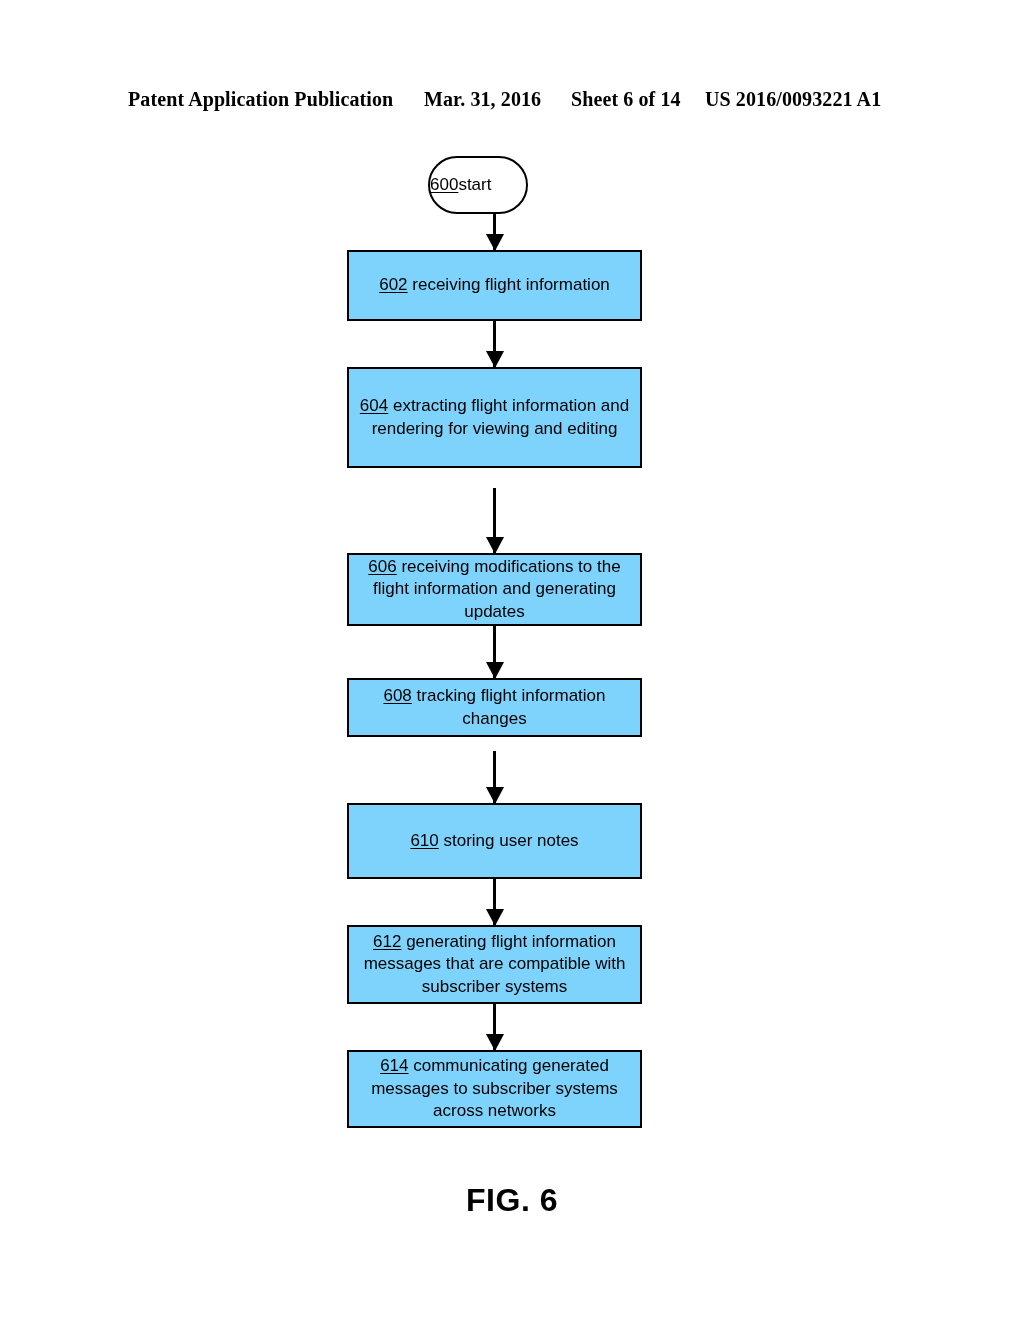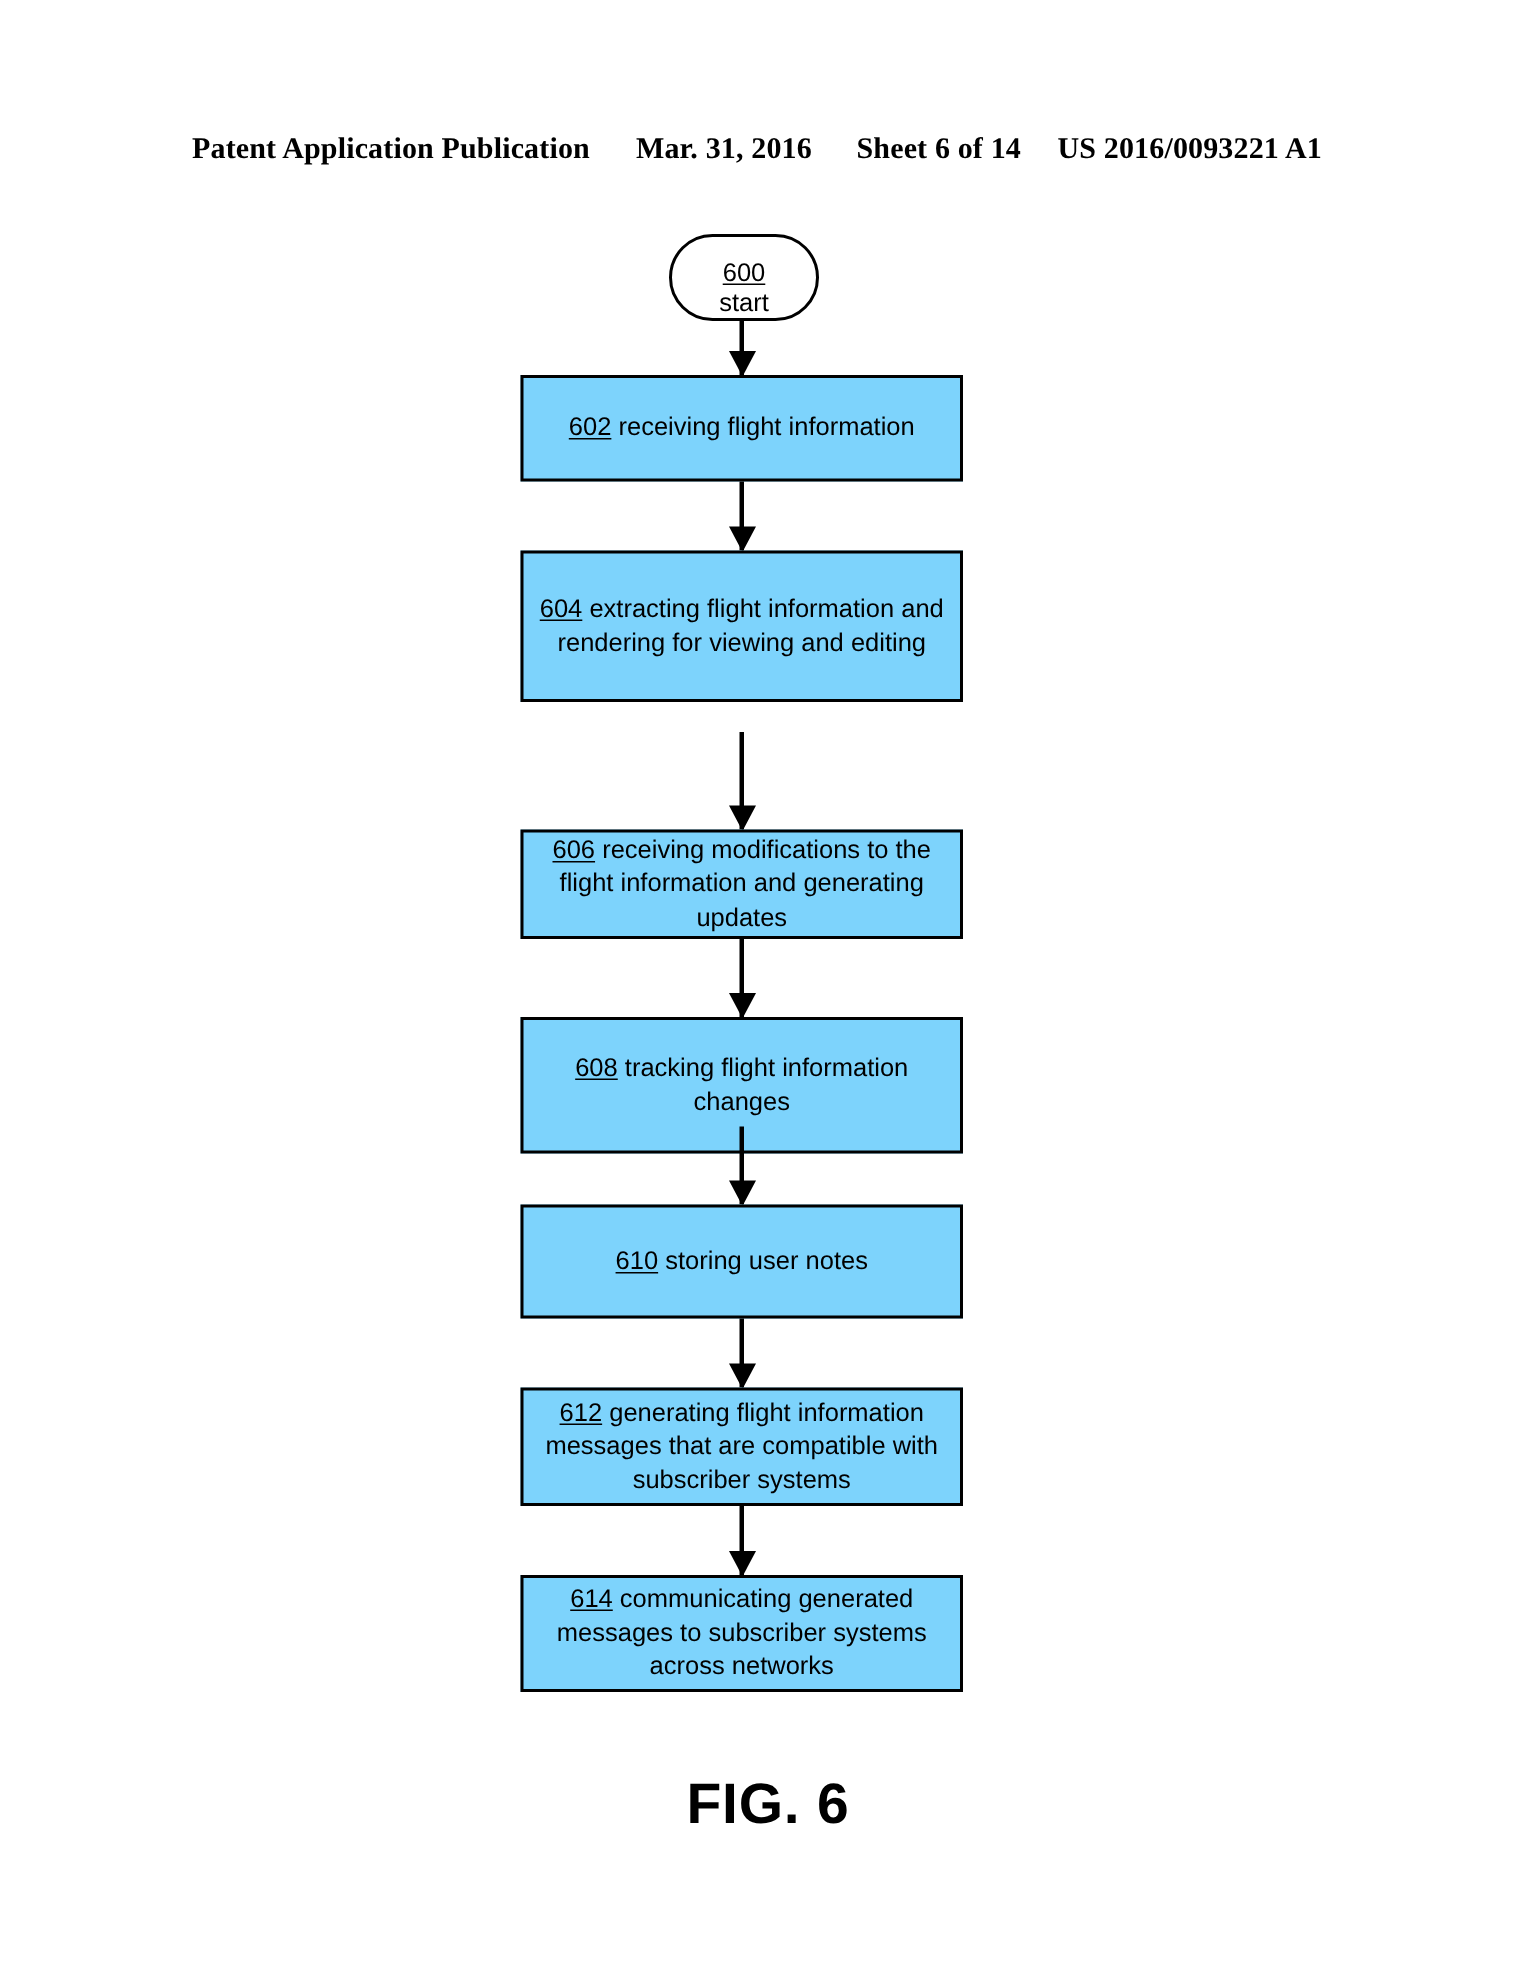--- a/index.html
+++ b/index.html
@@ -40,32 +40,32 @@
     position: absolute;
     left: 0;
     top: 0;
     width: 1024px;
     height: 1320px;
   }
 
   
   .terminator {
     position: absolute;
-    left: 446px;
+    left: 428px;
     top: 156px;
     width: 100px;
     height: 58px;
     box-sizing: border-box;
     border: 2px solid #000;
     border-radius: 29px;
     background: #fff;
     display: flex;
-    flex-direction: column;
+    flex-direction: row;
     align-items: center;
-    justify-content: flex-end;
+    justify-content: flex-start;
     line-height: 1.18;
     font-size: 17px;
   }
   .terminator .ref {
     text-decoration: underline;
     text-underline-offset: 2px;
   }
 
   
   .node {
@@ -85,21 +85,21 @@
   }
   .node .ref {
     text-decoration: underline;
     text-underline-offset: 2px;
   }
   .node-text { display: block; }
 
   .n602 { top: 250px; height: 71px; }
   .n604 { top: 367px; height: 101px; }
   .n606 { top: 553px; height: 73px; justify-content: flex-end; }
-  .n608 { top: 678px; height: 91px; }
+  .n608 { top: 678px; height: 59px; }
   .n610 { top: 803px; height: 76px; }
   .n612 { top: 925px; height: 79px; }
   .n614 { top: 1050px; height: 78px; }
 
   
   .arrow {
     position: absolute;
     left: 493px;
     width: 3px;
     background: #000;
@@ -124,21 +124,21 @@
   .a6 { top: 879px; height: 46px; }
   .a7 { top: 1004px; height: 46px; }
 
   
   .fig-caption {
     position: absolute;
     left: 0;
     top: 1182px;
     width: 1024px;
     text-align: center;
-    font-size: 38px;
+    font-size: 32px;
     font-weight: bold;
     letter-spacing: 0.5px;
   }
 </style>
 </head>
 <body>
 
 <div class="page-header">
   <span class="hdr-pub">Patent Application Publication</span>
   <span class="hdr-date">Mar. 31, 2016</span>

